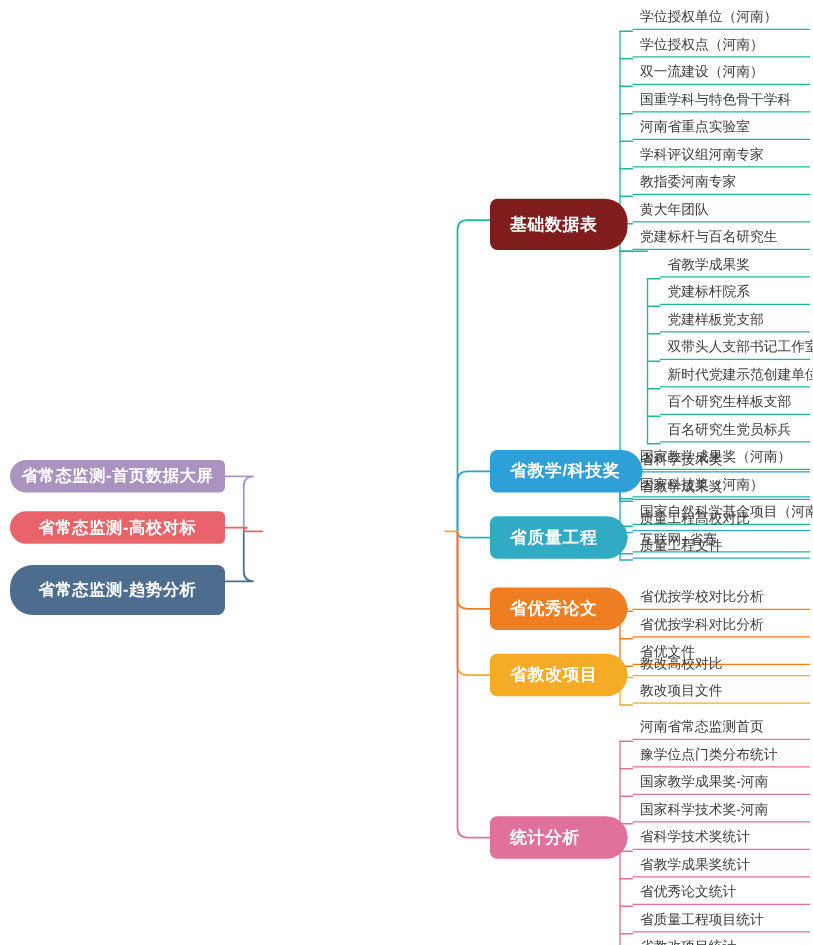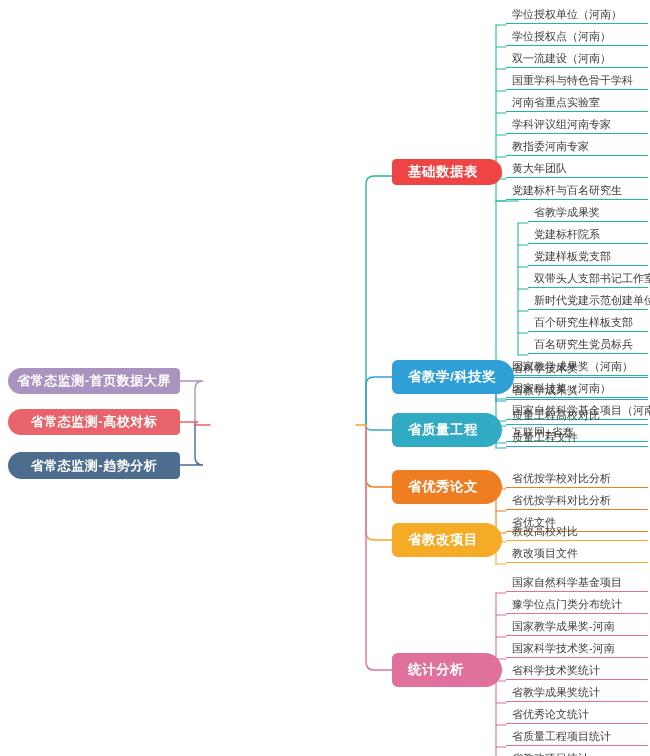--- a/index.html
+++ b/index.html
@@ -129,22 +129,22 @@
       <path d="M 496 769 L 506 769" fill="none" stroke="#e0719c" stroke-width="1.1" stroke-linecap="round"></path>
       <path d="M 496 791 L 506 791" fill="none" stroke="#e0719c" stroke-width="1.1" stroke-linecap="round"></path>
       <path d="M 496 813 L 506 813" fill="none" stroke="#e0719c" stroke-width="1.1" stroke-linecap="round"></path>
       <path d="M 356 425 L 366 425" fill="none" stroke="#f5ab25" stroke-width="1.4" stroke-linecap="round"></path>
     </svg>
 
 
   <div id="nodes-layer">
       <div class="pill left" style="left: 8px; top: 368px; width: 172px; height: 26px; background: rgb(171, 147, 192);">省常态监测-首页数据大屏</div>
       <div class="pill left" style="left: 8px; top: 409px; width: 172px; height: 26px; background: rgb(232, 100, 106);">省常态监测-高校对标</div>
-      <div class="pill left" style="left: 8px; top: 452px; width: 172px; height: 27px; background: rgb(77, 109, 142);">省常态监测-趋势分析</div>
-      <div class="pill" style="left: 392px; top: 159px; width: 110px; height: 26px; background: #ef4444; font-family: Liberation Serif, serif;">基础数据表</div>
+      <div class="pill left" style="left: 8px; top: 452px; width: 172px; height: 40px; background: rgb(77, 109, 142);">省常态监测-趋势分析</div>
+      <div class="pill" style="left: 392px; top: 159px; width: 110px; height: 41px; background: #7f1d1d; font-family: Liberation Serif, serif;">基础数据表</div>
       <div class="leaf" style="left: 506px; top: 4px; width: 142px; border-bottom-color: rgb(34, 185, 154);">学位授权单位（河南）</div>
       <div class="leaf" style="left: 506px; top: 26px; width: 142px; border-bottom-color: rgb(34, 185, 154);">学位授权点（河南）</div>
       <div class="leaf" style="left: 506px; top: 48px; width: 142px; border-bottom-color: rgb(34, 185, 154);">双一流建设（河南）</div>
       <div class="leaf" style="left: 506px; top: 70px; width: 142px; border-bottom-color: rgb(34, 185, 154);">国重学科与特色骨干学科</div>
       <div class="leaf" style="left: 506px; top: 92px; width: 142px; border-bottom-color: rgb(34, 185, 154);">河南省重点实验室</div>
       <div class="leaf" style="left: 506px; top: 114px; width: 142px; border-bottom-color: rgb(34, 185, 154);">学科评议组河南专家</div>
       <div class="leaf" style="left: 506px; top: 136px; width: 142px; border-bottom-color: rgb(34, 185, 154);">教指委河南专家</div>
       <div class="leaf" style="left: 506px; top: 158px; width: 142px; border-bottom-color: rgb(34, 185, 154);">黄大年团队</div>
       <div class="leaf" style="left: 506px; top: 180px; width: 142px; border-bottom-color: rgb(34, 185, 154);">党建标杆与百名研究生</div>
       <div class="leaf" style="left: 528px; top: 202px; width: 120px; border-bottom-color: rgb(34, 185, 154);">省教学成果奖</div>
@@ -165,21 +165,21 @@
       <div class="leaf" style="left: 506px; top: 405px; width: 142px; border-bottom-color: rgb(49, 171, 196);">质量工程高校对比</div>
       <div class="leaf" style="left: 506px; top: 427px; width: 142px; border-bottom-color: rgb(49, 171, 196);">质量工程文件</div>
       <div class="pill" style="left: 392px; top: 470px; width: 110px; height: 34px; background: rgb(239, 125, 34);">省优秀论文</div>
       <div class="leaf" style="left: 506px; top: 468px; width: 142px; border-bottom-color: rgb(239, 125, 34);">省优按学校对比分析</div>
       <div class="leaf" style="left: 506px; top: 490px; width: 142px; border-bottom-color: rgb(239, 125, 34);">省优按学科对比分析</div>
       <div class="leaf" style="left: 506px; top: 512px; width: 142px; border-bottom-color: rgb(239, 125, 34);">省优文件</div>
       <div class="pill" style="left: 392px; top: 523px; width: 110px; height: 34px; background: rgb(245, 171, 37);">省教改项目</div>
       <div class="leaf" style="left: 506px; top: 521px; width: 142px; border-bottom-color: rgb(245, 171, 37);">教改高校对比</div>
       <div class="leaf" style="left: 506px; top: 543px; width: 142px; border-bottom-color: rgb(245, 171, 37);">教改项目文件</div>
       <div class="pill" style="left: 392px; top: 653px; width: 110px; height: 34px; background: rgb(224, 113, 156);">统计分析</div>
-      <div class="leaf" style="left: 506px; top: 572px; width: 142px; border-bottom-color: rgb(224, 113, 156);">国家自然科学基金项目</div>
+      <div class="leaf" style="left: 506px; top: 572px; width: 142px; border-bottom-color: rgb(224, 113, 156);">河南省常态监测首页</div>
       <div class="leaf" style="left: 506px; top: 594px; width: 142px; border-bottom-color: rgb(224, 113, 156);">豫学位点门类分布统计</div>
       <div class="leaf" style="left: 506px; top: 616px; width: 142px; border-bottom-color: rgb(224, 113, 156);">国家教学成果奖-河南</div>
       <div class="leaf" style="left: 506px; top: 638px; width: 142px; border-bottom-color: rgb(224, 113, 156);">国家科学技术奖-河南</div>
       <div class="leaf" style="left: 506px; top: 660px; width: 142px; border-bottom-color: rgb(224, 113, 156);">省科学技术奖统计</div>
       <div class="leaf" style="left: 506px; top: 682px; width: 142px; border-bottom-color: rgb(224, 113, 156);">省教学成果奖统计</div>
       <div class="leaf" style="left: 506px; top: 704px; width: 142px; border-bottom-color: rgb(224, 113, 156);">省优秀论文统计</div>
       <div class="leaf" style="left: 506px; top: 726px; width: 142px; border-bottom-color: rgb(224, 113, 156);">省质量工程项目统计</div>
       <div class="leaf" style="left: 506px; top: 748px; width: 142px; border-bottom-color: rgb(224, 113, 156);">省教改项目统计</div>
     </div>
 </div>

